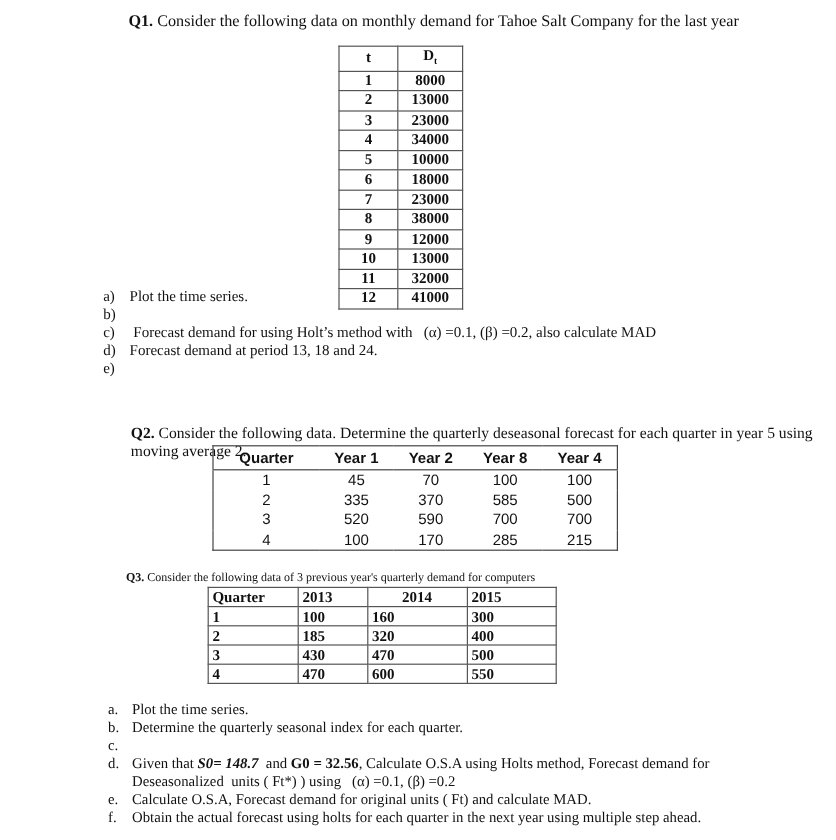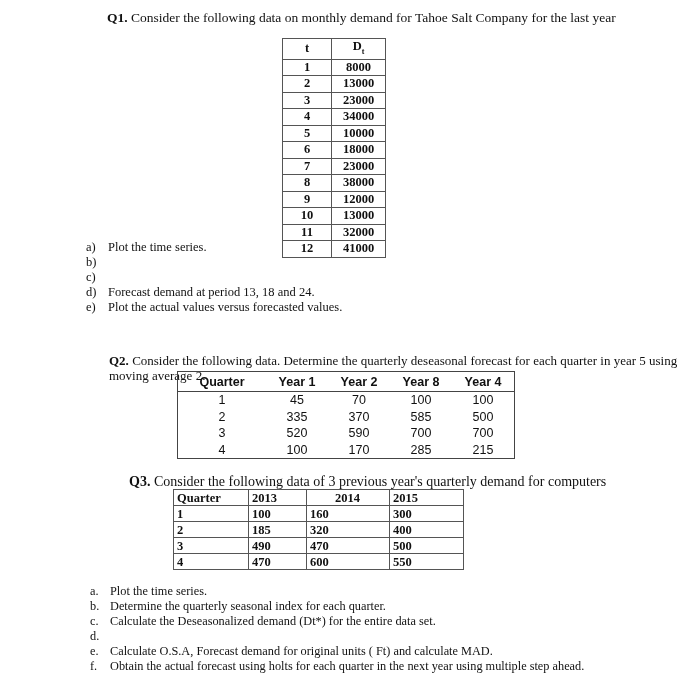--- a/index.html
+++ b/index.html
@@ -106,28 +106,28 @@
 <ol class="abs alist" style="left:86px; top:240px; width:580px;">
   <li>
       <span class="mk">a)</span>
       <span>Plot the time series.</span>
     </li>
   <li>
       <span class="mk">b)</span>
     </li>
   <li>
       <span class="mk">c)</span>
+      <span style="white-space:pre"> Forecast demand for using Holt’s method with   (α) =0.1, (β) =0.2, also calculate MAD</span>
     </li>
   <li>
       <span class="mk">d)</span>
       <span>Forecast demand at period 13, 18 and 24.</span>
     </li>
   <li>
       <span class="mk">e)</span>
-      <span>Plot the actual values versus forecasted values.</span>
     </li>
 </ol>
 
 <div class="abs qhead" style="left:68px; top:353px; width:570px; font-size:13px;">
   <b>Q2.</b><span> Consider the following data. Determine the quarterly deseasonal forecast for each quarter in year 5 using moving average 2.</span>
 </div>
 
 <table class="abs t2" style="left:177px; top:371px;">
   <tbody>
       <tr>
@@ -161,21 +161,21 @@
   <tr>
     <td>4</td>
         <td>100</td>
         <td>170</td>
         <td>285</td>
         <td>215</td>
   </tr>
 </tbody>
   </table>
 
-<div class="abs qhead" style="left:88px; top:474px; font-size:14px;">
+<div class="abs qhead" style="left:64px; top:474px; font-size:10px;">
   <b>Q3.</b><span> Consider the following data of 3 previous year's quarterly demand for computers</span>
 </div>
 
 <table class="abs t3" style="left:173px; top:489px;">
   <tbody>
       <tr>
     <td class="w0">Quarter</td>
     <td class="w1">2013</td>
     <td class="w2">2014</td>
     <td class="w3">2015</td>
@@ -187,21 +187,21 @@
         <td>300</td>
   </tr>
   <tr>
     <td>2</td>
         <td>185</td>
         <td>320</td>
         <td>400</td>
   </tr>
   <tr>
     <td>3</td>
-        <td>490</td>
+        <td>430</td>
         <td>470</td>
         <td>500</td>
   </tr>
   <tr>
     <td>4</td>
         <td>470</td>
         <td>600</td>
         <td>550</td>
   </tr>
 </tbody>
@@ -211,24 +211,27 @@
   <li>
       <span class="mk" style="width:20px">a.</span>
       <span>Plot the time series.</span>
     </li>
   <li>
       <span class="mk" style="width:20px">b.</span>
       <span>Determine the quarterly seasonal index for each quarter.</span>
     </li>
   <li>
       <span class="mk" style="width:20px">c.</span>
-      <span>Calculate the Deseasonalized demand (Dt*) for the entire data set.</span>
     </li>
   <li>
       <span class="mk" style="width:20px">d.</span>
+    <span>
+      <span>Given that </span><span class="si">S0= 148.7</span><span style="white-space:pre">  and </span><b>G0 = 32.56</b><span>, Calculate O.S.A using Holts method, Forecast demand for</span><br>
+      <span style="white-space:pre">Deseasonalized  units ( Ft*) ) using   (α) =0.1, (β) =0.2</span>
+    </span>
   </li>
   <li>
       <span class="mk" style="width:20px">e.</span>
       <span>Calculate O.S.A, Forecast demand for original units ( Ft) and calculate MAD.</span>
     </li>
   <li>
       <span class="mk" style="width:20px">f.</span>
       <span>Obtain the actual forecast using holts for each quarter in the next year using multiple step ahead.</span>
     </li>
 </ol>

